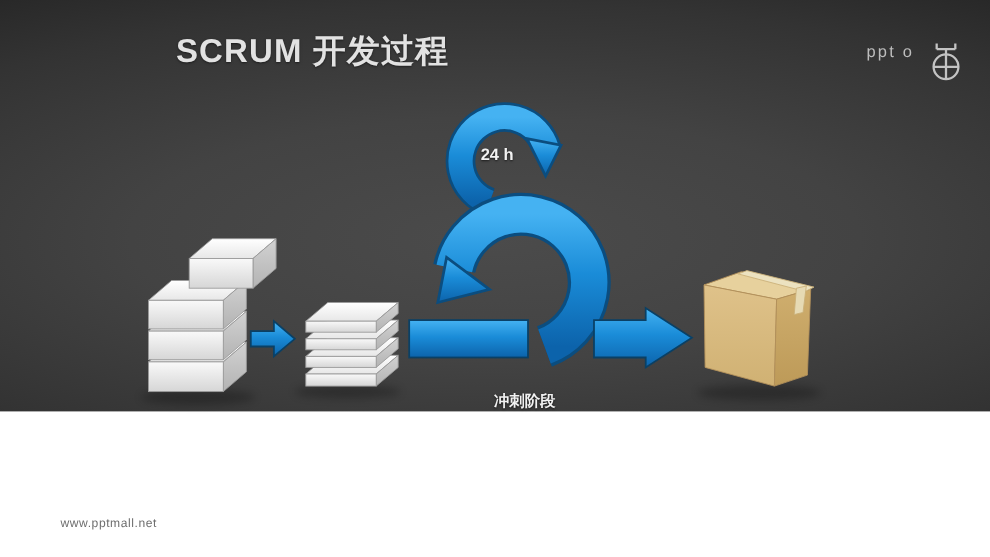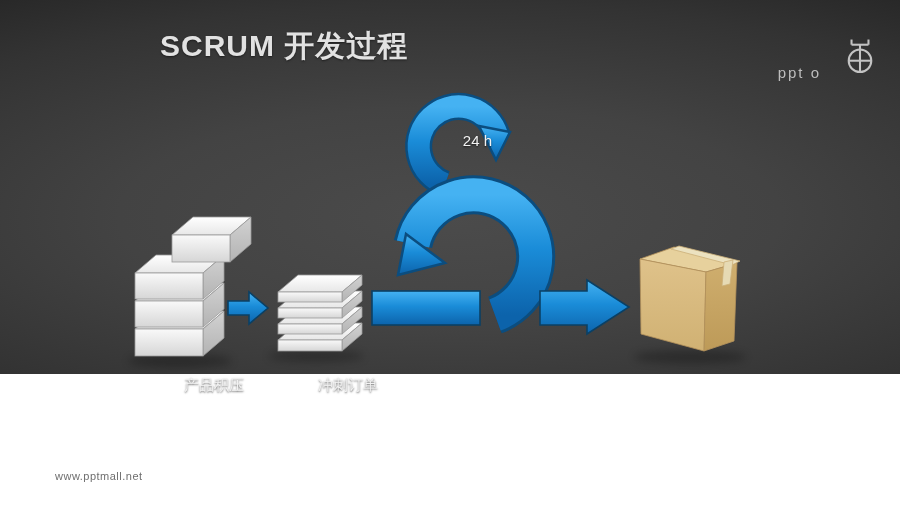--- a/index.html
+++ b/index.html
@@ -11,29 +11,29 @@
     position:relative;width:900px;height:374px;
     background:radial-gradient(ellipse 115% 92% at 50% 58%, #4b4b4b 0%, #434343 32%, #333333 62%, #232323 84%, #161616 100%);
   }
   .slide-title{
     position:absolute;left:160px;top:26px;
     font-size:30px;font-weight:bold;color:#e2e2e2;letter-spacing:1px;
     text-shadow:0 1px 2px rgba(0,0,0,.5);
   }
   .logo{
     position:absolute;top:36px;right:24px;
-    display:flex;align-items:flex-end;gap:23px;
+    display:flex;align-items:flex-start;gap:13px;
   }
   .logo-text{
     color:#bdbdbd;font-size:15px;letter-spacing:2px;line-height:1;
     transform:translateY(4px);
   }
   .diagram-svg{position:absolute;left:0;top:0;}
   .lbl{
-    position:absolute;color:#f2f2f2;font-weight:normal;text-align:right;
+    position:absolute;color:#f2f2f2;font-weight:bold;text-align:center;
     text-shadow:0 1px 2px rgba(0,0,0,.65);
   }
   .lbl-node{font-size:15px;}
   .lbl-loop-small{font-size:15px;}
   .lbl-loop-big{font-size:17px;}
   .lbl-product{left:124px;top:376px;width:120px;}
   .lbl-sprintorder{left:258px;top:376px;width:120px;}
   .lbl-sprintphase{left:417px;top:356px;width:120px;font-size:14px;}
   .lbl-increment{left:624px;top:376px;width:140px;}
   .lbl-24h{left:412px;top:132px;width:80px;}
@@ -167,17 +167,16 @@
     <g stroke="#b2905a" stroke-width="0.8">
       <polygon points="640,259 674,247 737,263 706,272" fill="#e7d19d"></polygon>
       <polygon points="640,259 706,272 704,351 641,334" fill="url(#gTanLeft)"></polygon>
       <polygon points="706,272 737,263 734,341 704,351" fill="url(#gTanRight)"></polygon>
       <polygon points="671,249 679,246 740,261 732,265" fill="#ece2c0" stroke="#cbb079"></polygon>
       <polygon points="724,262 733,260 730,284 722,286" fill="#e6dab4" stroke="#cbb079"></polygon>
     </g>
   </svg>
 
   <div class="lbl lbl-loop-small lbl-24h">24 h</div>
-  <div class="lbl lbl-node lbl-product">产品积压</div>
-  <div class="lbl lbl-node lbl-sprintorder">冲刺订单</div>
+  <div class="lbl lbl-node lbl-sprintphase">冲刺阶段</div>
 
   <div class="watermark">www.pptmall.net</div>
 </div>
 
 </body></html>

